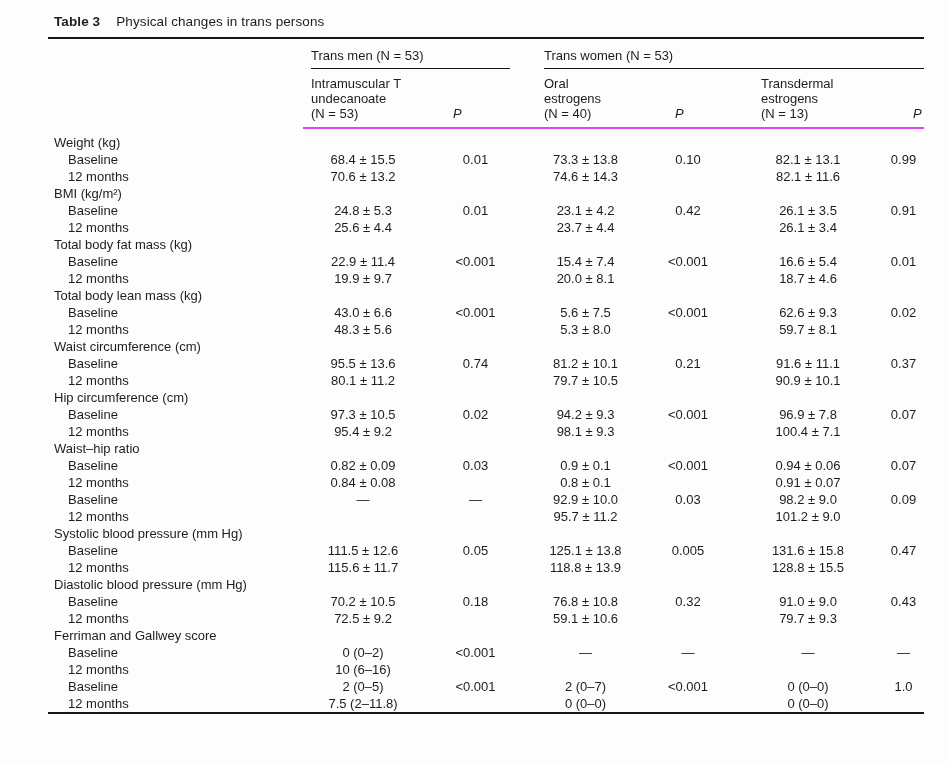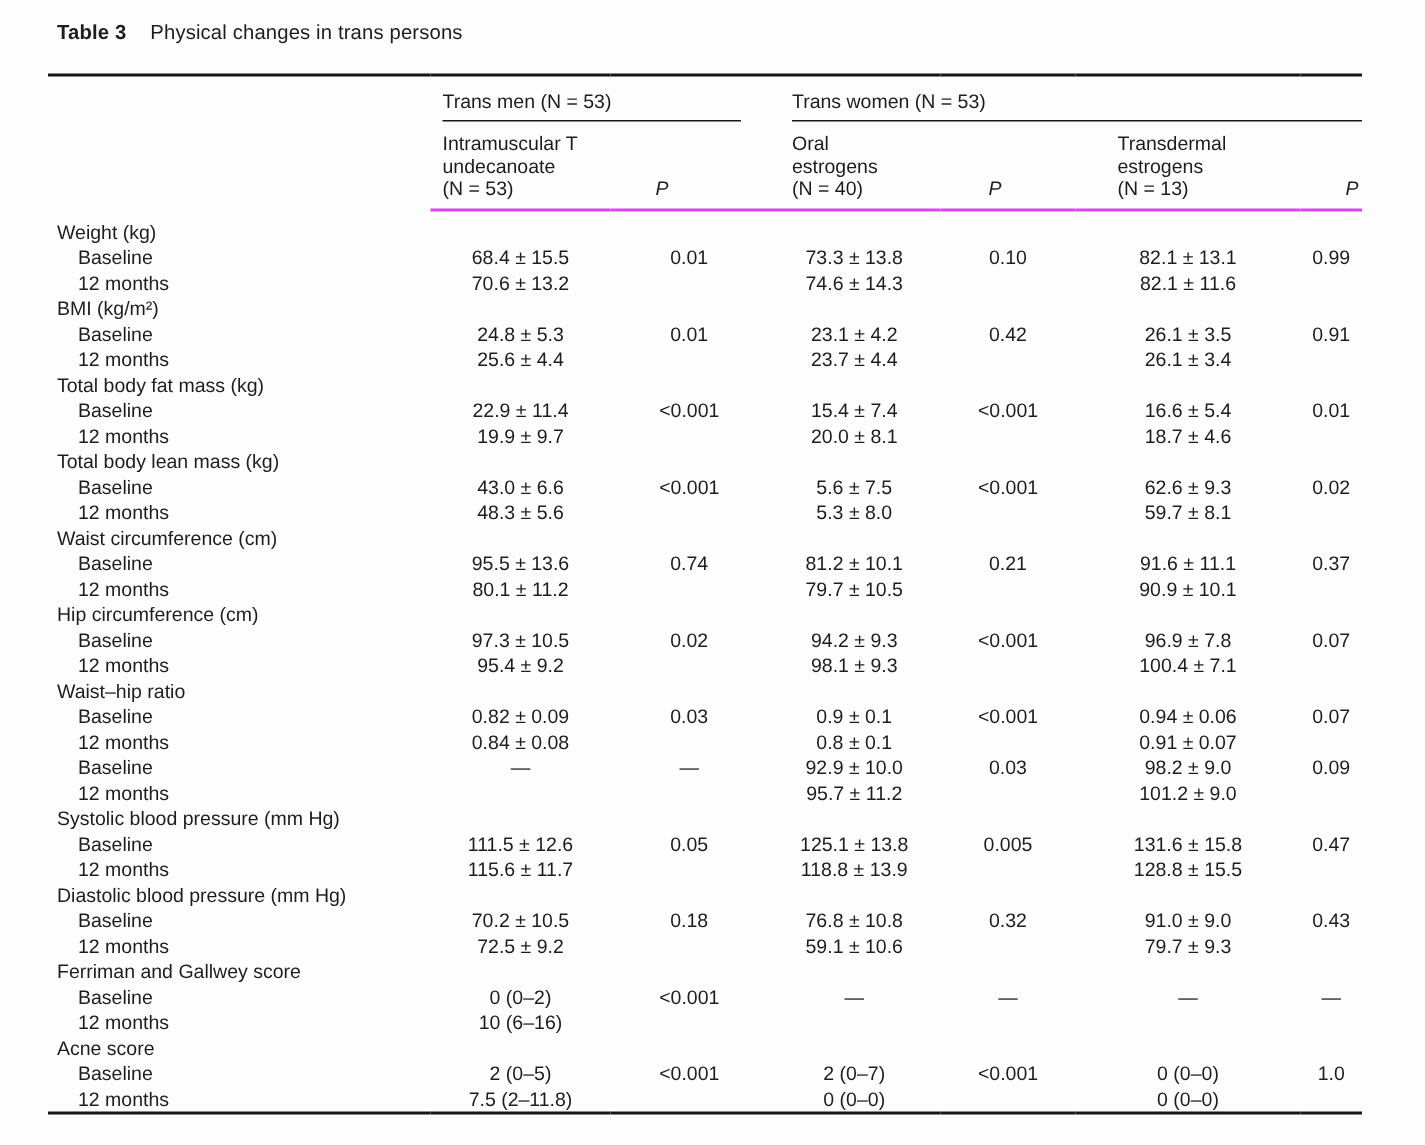--- a/index.html
+++ b/index.html
@@ -7,39 +7,38 @@
     padding: 0;
     width: 950px;
     height: 763px;
     background: #fdfdfd;
     overflow: hidden;
     font-family: "Liberation Sans", sans-serif;
     color: #1d1d1f;
     -webkit-font-smoothing: antialiased;
   }
   .page {
-    padding: 8px 34px 0 32px;
+    padding: 8px 34px 0 48px;
   }
   .title {
     font-size: 13.5px;
     padding: 6px 0 8px 6px;
     letter-spacing: 0.1px;
   }
   .title .tbl-label {
     font-weight: bold;
     margin-right: 16px;
   }
   table {
     width: 876px;
     border-collapse: collapse;
     table-layout: fixed;
     border-top: 2px solid #161616;
     border-bottom: 2px solid #161616;
     font-size: 13px;
-    margin-top: 12px;
   }
   col.c-label { width: 255px; }
   col.c-v1 { width: 120px; }
   col.c-p1 { width: 105px; }
   col.c-v2 { width: 115px; }
   col.c-p2 { width: 90px; }
   col.c-v3 { width: 150px; }
   col.c-p3 { width: 41px; }
 
   thead th {
@@ -415,29 +414,20 @@
         <tr>
           <td class="lbl subrow">12 months</td>
           <td class="val c0">10 (6–16)</td>
           <td class="val c1"></td>
           <td class="val c2"></td>
           <td class="val c3"></td>
           <td class="val c4"></td>
           <td class="val c5"></td>
         </tr>
         <tr>
-          <td class="lbl group">Acne score</td>
-          <td class="val c0"></td>
-          <td class="val c1"></td>
-          <td class="val c2"></td>
-          <td class="val c3"></td>
-          <td class="val c4"></td>
-          <td class="val c5"></td>
-        </tr>
-        <tr>
           <td class="lbl subrow">Baseline</td>
           <td class="val c0">2 (0–5)</td>
           <td class="val c1">&lt;0.001</td>
           <td class="val c2">2 (0–7)</td>
           <td class="val c3">&lt;0.001</td>
           <td class="val c4">0 (0–0)</td>
           <td class="val c5">1.0</td>
         </tr>
         <tr>
           <td class="lbl subrow">12 months</td>

